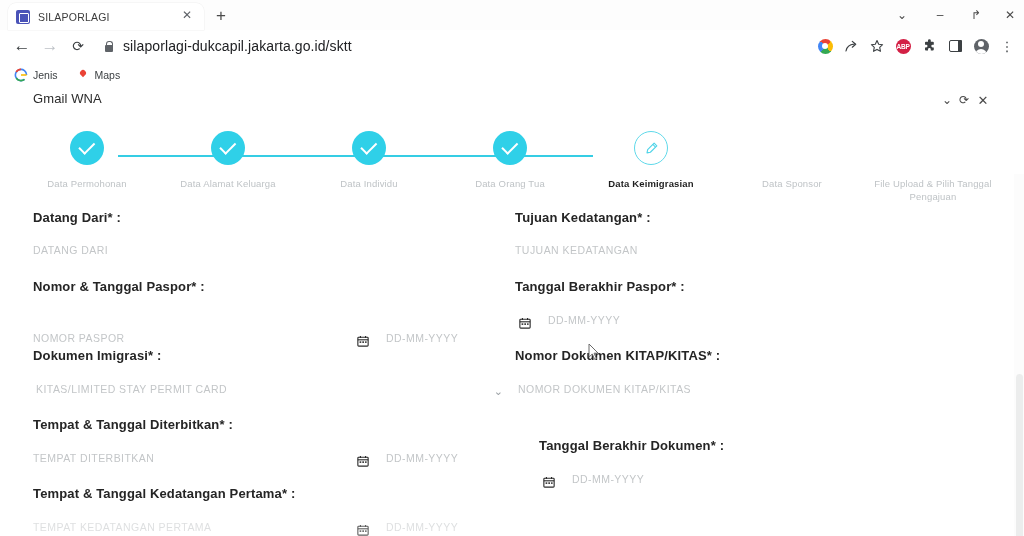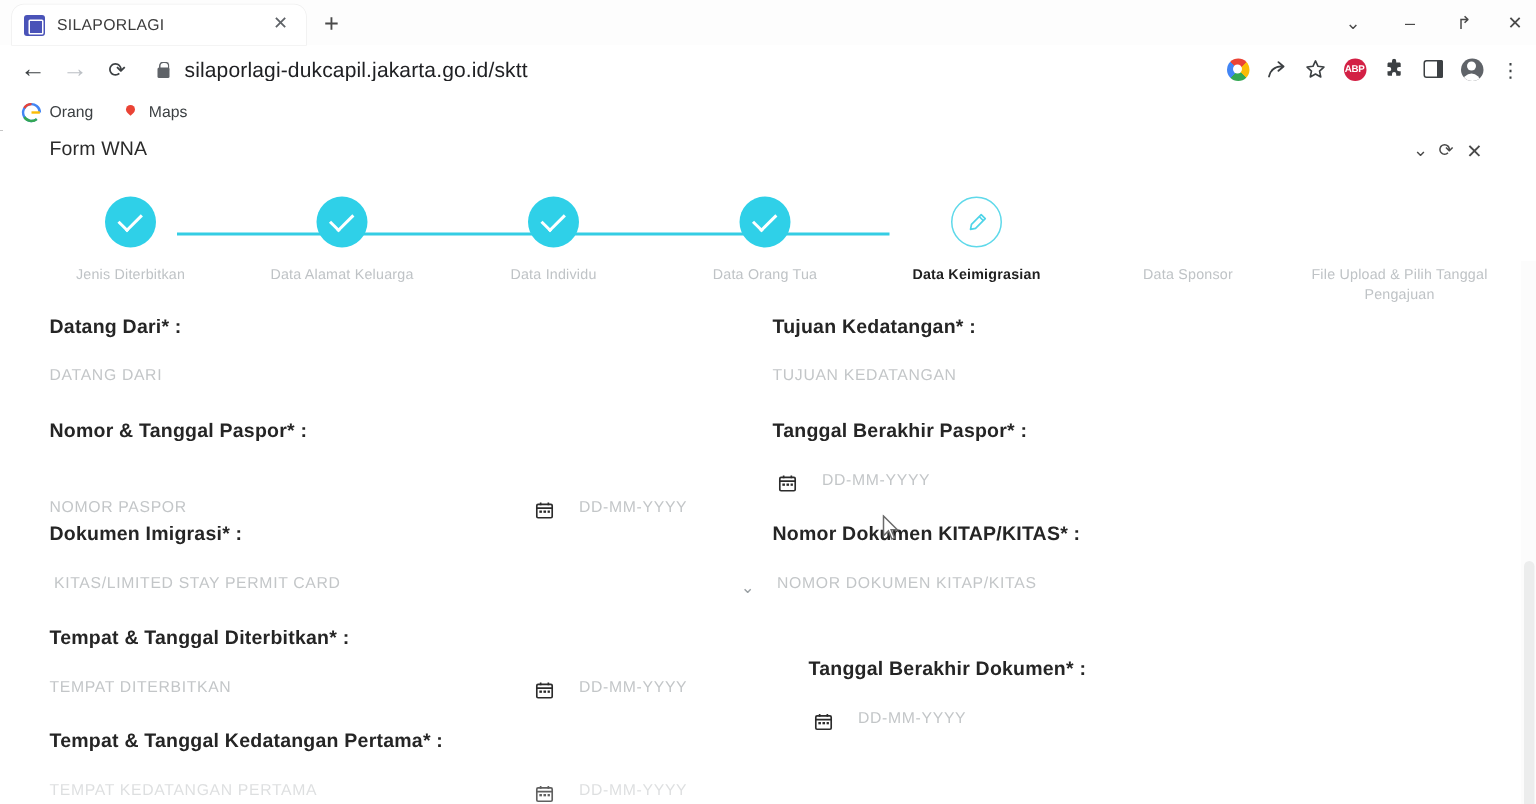--- a/index.html
+++ b/index.html
@@ -350,46 +350,46 @@
     <div class="bookmarkbar">
       <div class="bm">
         <span class="bm-ico">
           <svg width="14" height="14" viewBox="0 0 14 14">
               <path d="M12.6 7a5.6 5.6 0 10-2.1 4.4" fill="none" stroke="#4285f4" stroke-width="1.6"></path>
               <path d="M7 1.4A5.6 5.6 0 002.2 4" fill="none" stroke="#ea4335" stroke-width="1.6"></path>
               <path d="M2.2 10a5.6 5.6 0 008.3 1.4" fill="none" stroke="#34a853" stroke-width="1.6"></path>
               <path d="M7 7h5.6" stroke="#fbbc05" stroke-width="1.6"></path>
             </svg>
         </span>
-        <span>Orang</span>
+        <span>Jenis</span>
       </div>
       <div class="bm">
         <span class="bm-ico"><span class="maps-ico"></span></span>
         <span>Maps</span>
       </div>
     </div>
   </div>
 
   <div class="pageborder-left"></div>
 
   <div class="page">
 
     <div class="form-header">
-      <div class="form-title">Form WNA</div>
+      <div class="form-title">Gmail WNA</div>
       <div class="fh-ico fh-chev">⌄</div>
       <div class="fh-ico fh-refresh">⟳</div>
       <div class="fh-ico fh-close">✕</div>
     </div>
 
     <div class="stepper">
       <div class="track"></div>
 
       <div class="step" style="left:-21px">
         <div class="circle done"></div>
-        <div class="step-label">Jenis Diterbitkan</div>
+        <div class="step-label">Data Permohonan</div>
       </div>
 
       <div class="step" style="left:120px">
         <div class="circle done"></div>
         <div class="step-label">Data Alamat Keluarga</div>
       </div>
 
       <div class="step" style="left:261px">
         <div class="circle done"></div>
         <div class="step-label">Data Individu</div>

